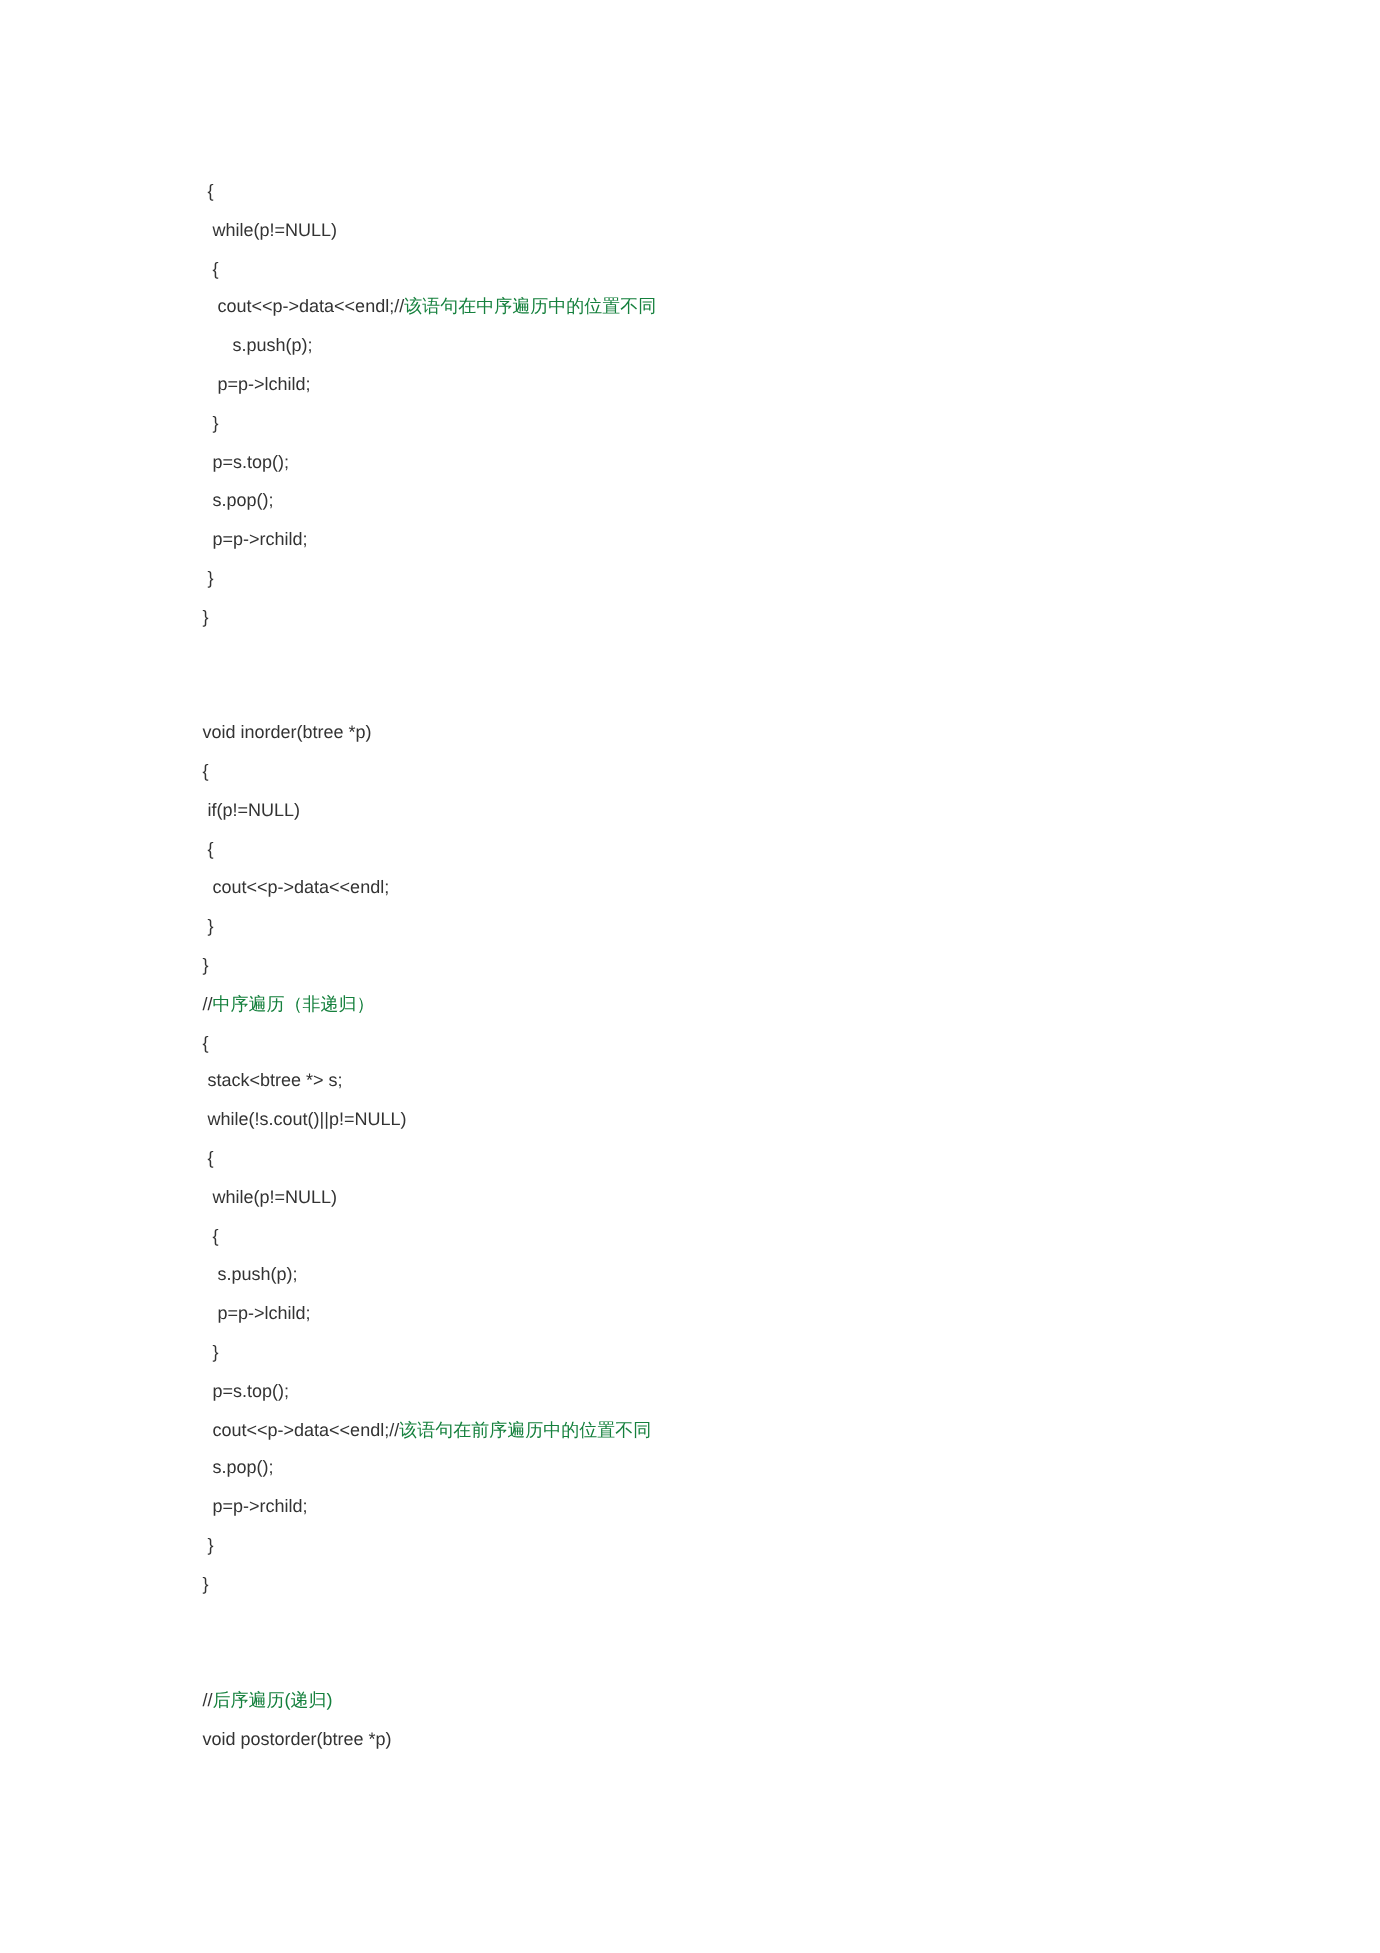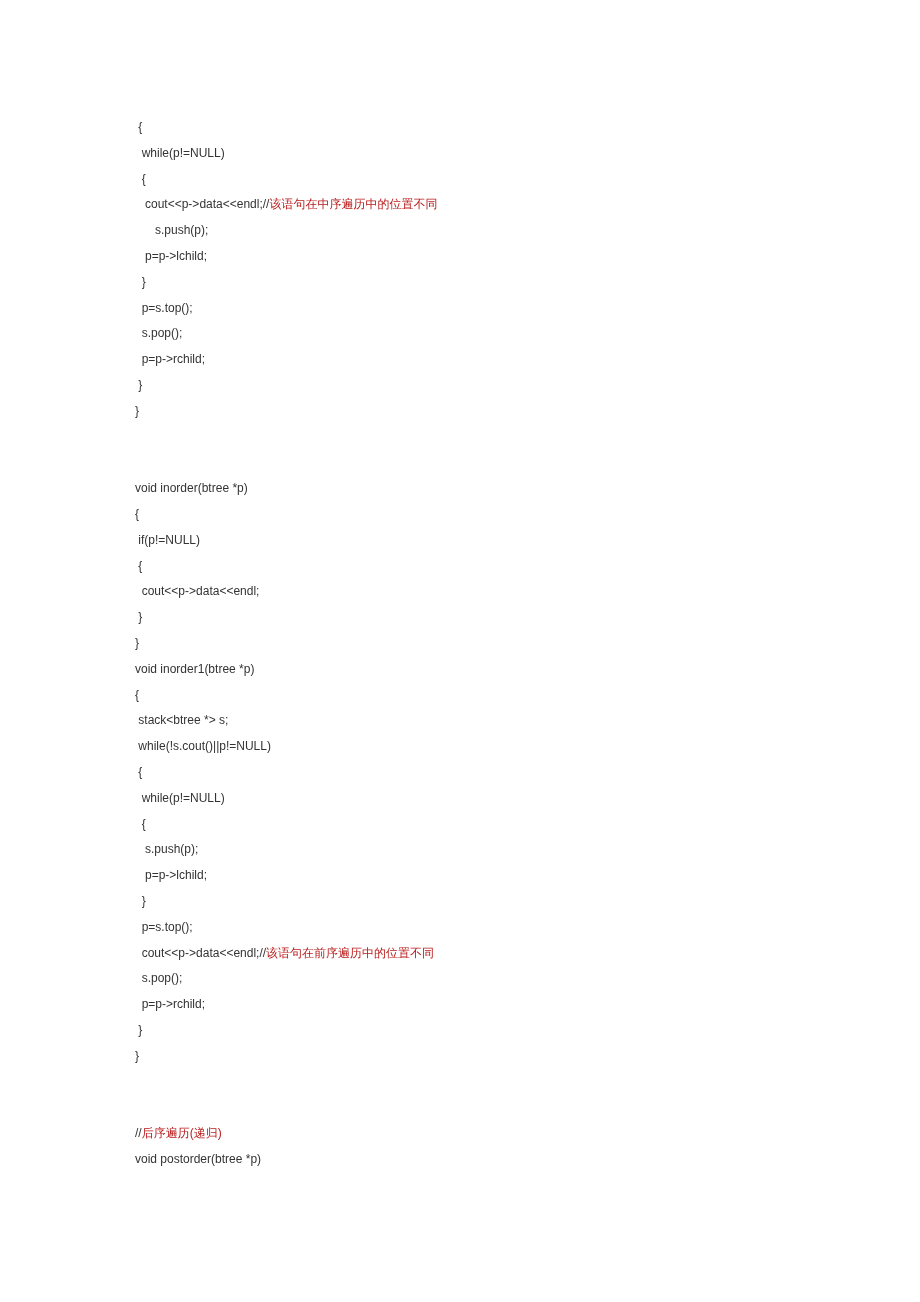--- a/index.html
+++ b/index.html
@@ -15,21 +15,21 @@
     width: 920px;
     min-height: 1302px;
     padding: 115px 0 0 135px;
     box-sizing: border-box;
   }
   .code-line {
     white-space: pre;
     font-family: "Helvetica Neue", Arial, "Microsoft YaHei", sans-serif;
   }
   .comment {
-    color: #b91c1c;
+    color: #15803d;
   }
   .normal {
     color: #333333;
   }
 </style>
 </head>
 <body>
 
 <div class="page">
   <div id="code-container">
@@ -47,21 +47,21 @@
       <div class="code-line"><span class="normal">}</span></div>
       <div class="code-line"><span class="normal"> </span></div>
       <div class="code-line"><span class="normal"> </span></div>
       <div class="code-line"><span class="normal">void inorder(btree *p)</span></div>
       <div class="code-line"><span class="normal">{</span></div>
       <div class="code-line"><span class="normal"> if(p!=NULL)</span></div>
       <div class="code-line"><span class="normal"> {</span></div>
       <div class="code-line"><span class="normal">  cout&lt;&lt;p-&gt;data&lt;&lt;endl;</span></div>
       <div class="code-line"><span class="normal"> }</span></div>
       <div class="code-line"><span class="normal">}</span></div>
-      <div class="code-line"><span class="normal">void inorder1(btree *p)</span></div>
+      <div class="code-line"><span class="normal">//</span><span class="comment">中序遍历（非递归）</span></div>
       <div class="code-line"><span class="normal">{</span></div>
       <div class="code-line"><span class="normal"> stack&lt;btree *&gt; s;</span></div>
       <div class="code-line"><span class="normal"> while(!s.cout()||p!=NULL)</span></div>
       <div class="code-line"><span class="normal"> {</span></div>
       <div class="code-line"><span class="normal">  while(p!=NULL)</span></div>
       <div class="code-line"><span class="normal">  {</span></div>
       <div class="code-line"><span class="normal">   s.push(p);</span></div>
       <div class="code-line"><span class="normal">   p=p-&gt;lchild;</span></div>
       <div class="code-line"><span class="normal">  }</span></div>
       <div class="code-line"><span class="normal">  p=s.top();</span></div>

